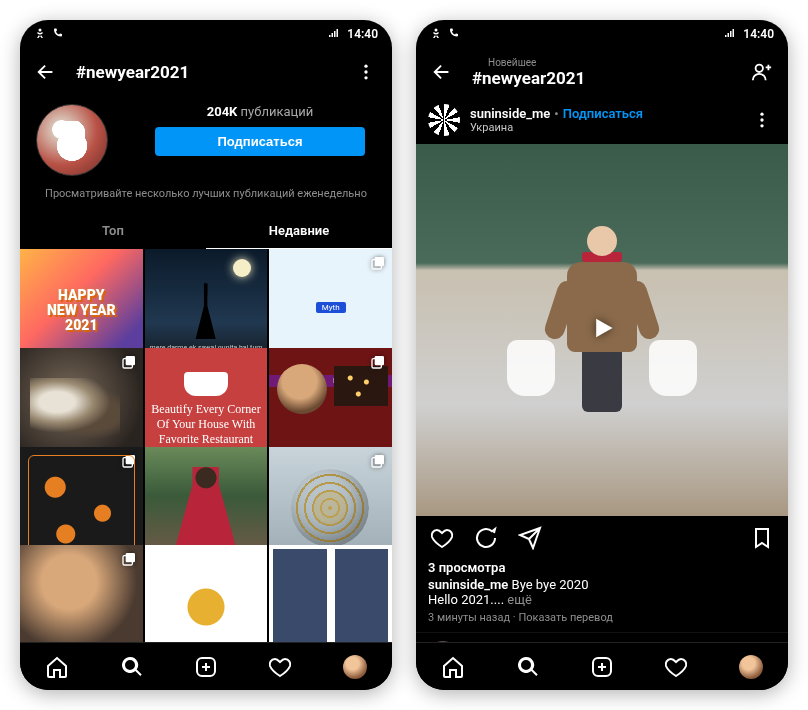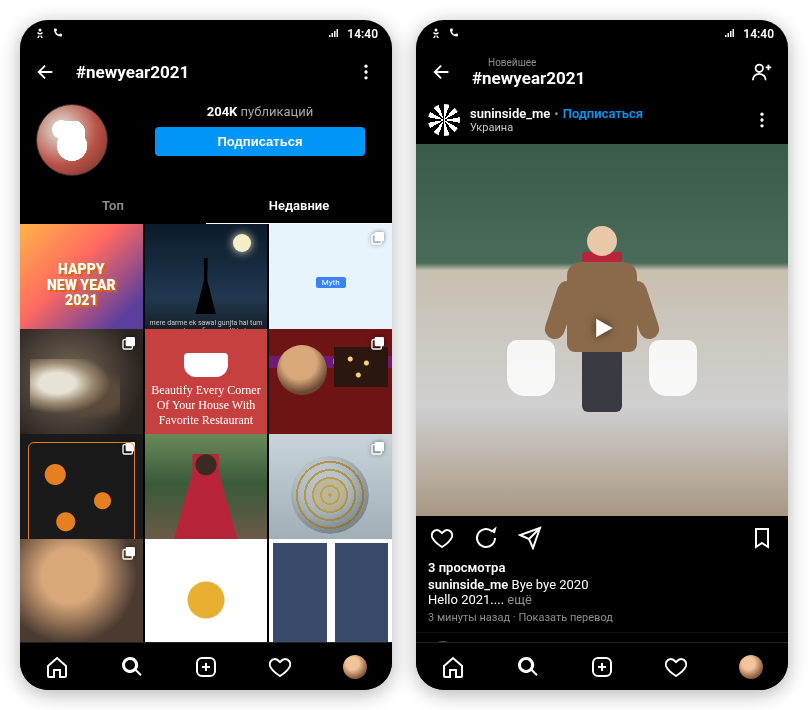--- a/index.html
+++ b/index.html
@@ -86,21 +86,21 @@
   }
   .t1 { background: linear-gradient(135deg,#ffb347,#ff6961 40%,#5b3e9e 80%); }
   .t1::after{content:"HAPPY\A NEW YEAR\A 2021"; white-space:pre; position:absolute; inset:0; display:flex; align-items:center; justify-content:center; text-align:center; font-weight:900; font-size:14px; color:#fff; text-shadow:0 0 4px #c84, 2px 2px 0 #e05a00; line-height:1.1;}
   .t2 { background: linear-gradient(#0b1a2a,#203850 60%,#111); position:relative;}
   .t2::before{content:""; position:absolute; top:10px; right:16px; width:18px; height:18px; border-radius:50%; background:#f6eec7; box-shadow:0 0 10px #f6eec7;}
   .t2::after{content:""; position:absolute; left:44px; top:34px; width:34px; height:56px; background:
     radial-gradient(circle at 50% 10%, #000 6px, transparent 7px),
     linear-gradient(#000,#000); clip-path: polygon(45% 0,55% 0,55% 40%,80% 100%,20% 100%,45% 40%);}
   .t2 .cap{position:absolute;bottom:4px;left:4px;right:4px;color:#c9c9c9;font-size:7px;text-align:center;}
   .t3 { background:#e8f4fb; display:flex; flex-direction:column; align-items:center; justify-content:center; }
-  .t3 .myth{background:#3b82f6;color:#fff;font-size:8px;padding:1px 6px;border-radius:2px;margin-bottom:6px;}
+  .t3 .myth{background:#1d4ed8;color:#fff;font-size:8px;padding:1px 6px;border-radius:2px;margin-bottom:6px;}
   .t3 .txt{font-size:7px;color:#1b6aa5;text-align:center;padding:0 10px;line-height:1.3;}
   .t4 { background: radial-gradient(circle at 40% 40%, #7a6a5a, #2a2420 70%); }
   .t4::after{content:"";position:absolute;left:10px;top:30px;width:90px;height:60px;background:
     radial-gradient(ellipse at 30% 40%, #e8e2d6 20%, #9a8a72 40%, transparent 60%),
     radial-gradient(ellipse at 70% 60%, #5a4a3a 30%, transparent 50%);}
   .t5 { background:#c6403f; display:flex; flex-direction:column; align-items:center; justify-content:center; }
   .t5 .logo{width:44px;height:24px;background:#fff;border-radius:4px 4px 12px 12px;margin-bottom:6px;}
   .t5 .txt{color:#fff;font-size:12px;font-family:cursive;text-align:center;}
   .t6 { background:#6e1414; position:relative;}
   .t6 .bn{position:absolute;top:0;left:0;right:0;background:#701a75;color:#fff;font-size:7px;font-weight:700;text-align:right;padding:2px 4px;margin-top:27px;}
@@ -232,20 +232,21 @@
     <div class="hero-row">
       <div class="hashtag-avatar"></div>
       <div class="hero-info">
         <div class="pub-line">
           <b>204K</b>
           <span>публикаций</span>
         </div>
         <button class="subscribe-btn">Подписаться</button>
       </div>
     </div>
+    <div class="hero-note">Просматривайте несколько лучших публикаций еженедельно</div>
   </div>
 
   <div class="tabs">
     <div class="tab">Топ</div>
     <div class="tab active">Недавние</div>
   </div>
 
   <div class="grid">
     <div class="tile t1"></div>
     <div class="tile t2">

